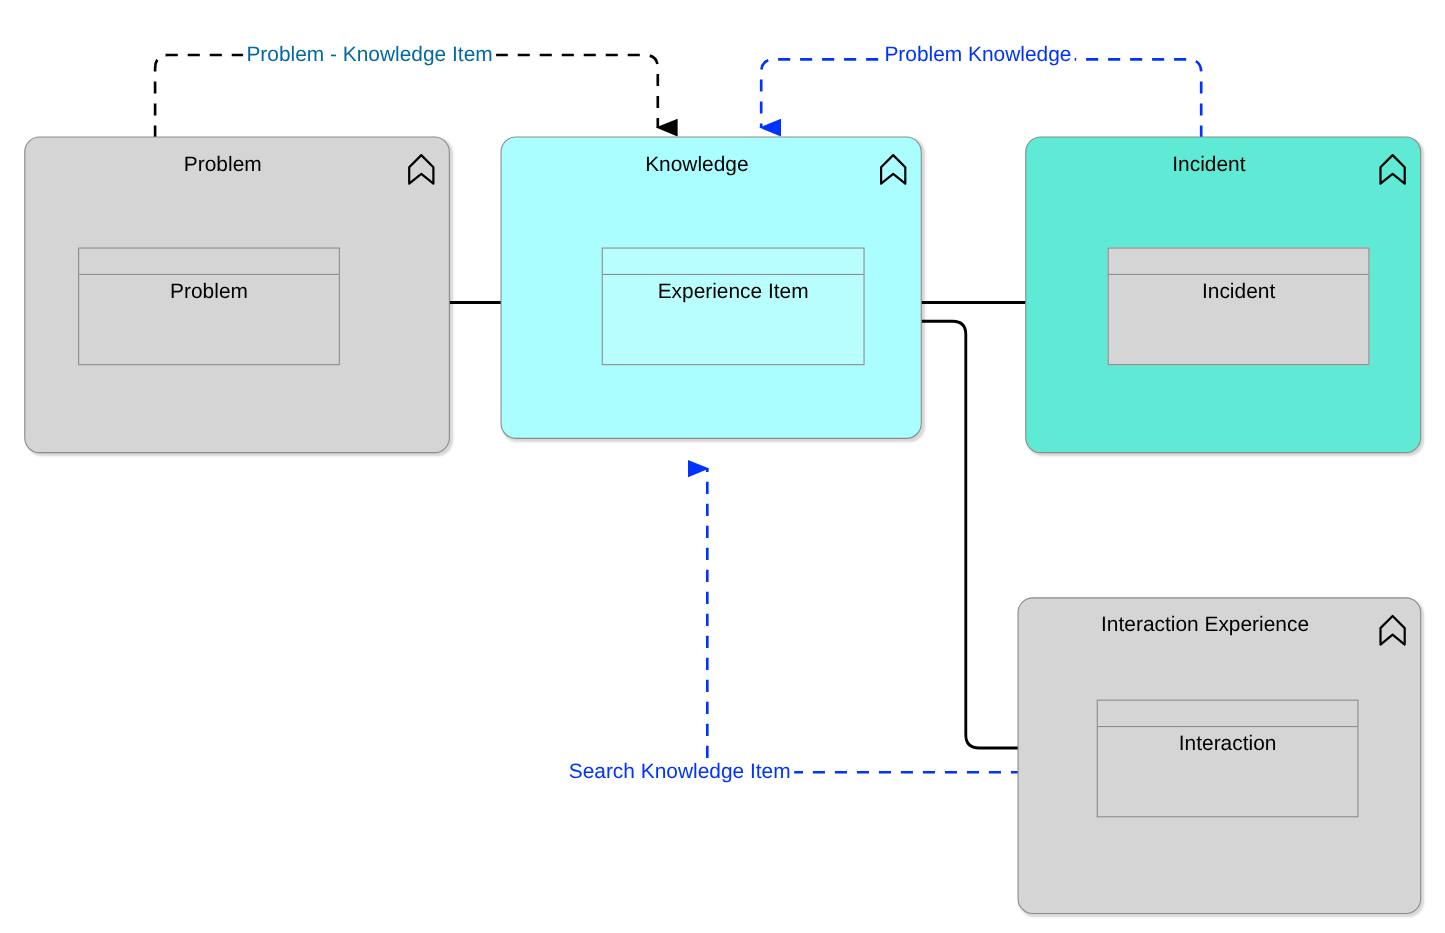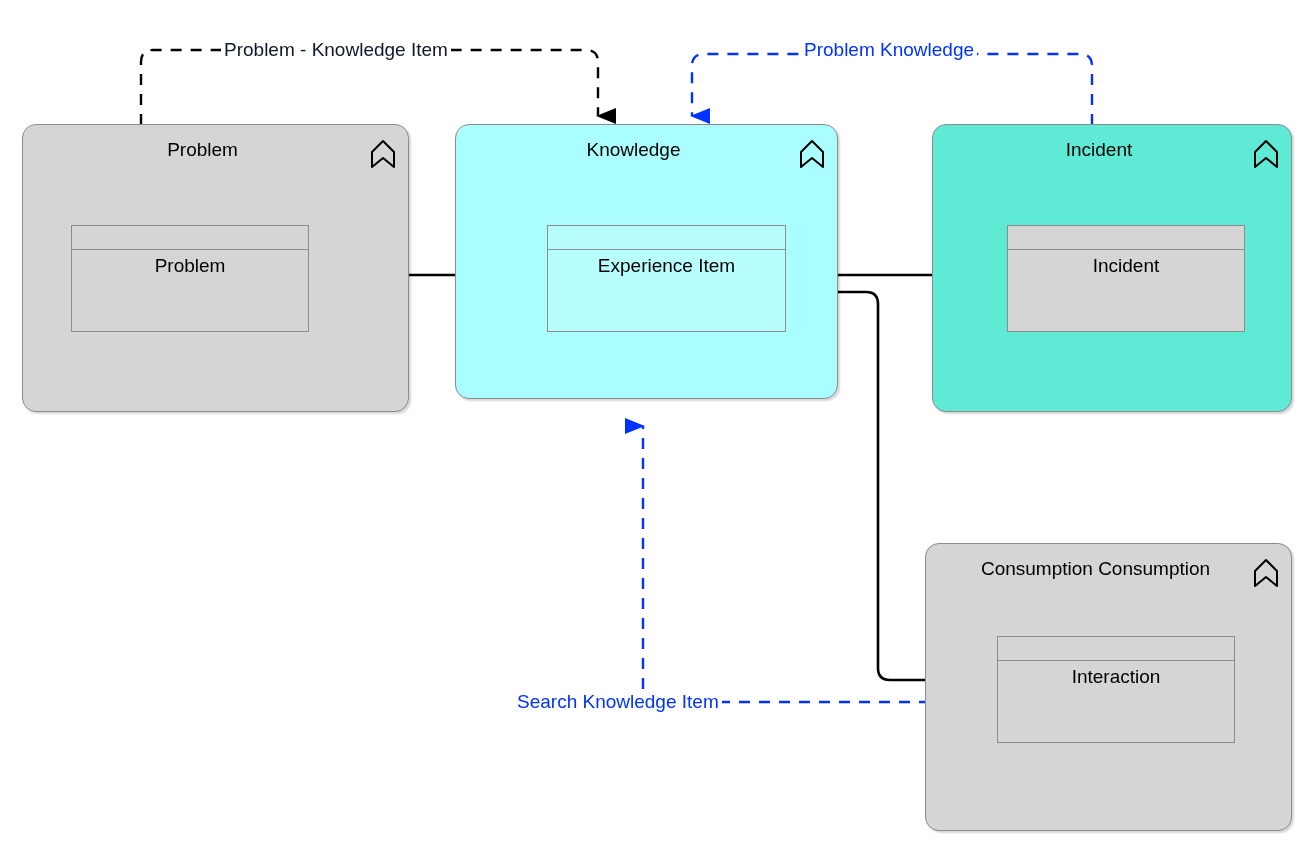--- a/index.html
+++ b/index.html
@@ -87,21 +87,21 @@
 
   
   .edge-label {
     position: absolute;
     font-size: 19px;
     line-height: 22px;
     white-space: nowrap;
     background: #ffffff;
     padding: 0 3px;
   }
-  .edge-label.black { color: #0f172a; }
+  .edge-label.black { color: #0369a1; }
   .edge-label.blue  { color: #0033ff; }
 </style>
 </head>
 <body>
 
 <div id="canvas">
 
   <svg id="edges" viewBox="0 0 1314 848" width="1314" height="848">
     <defs>
       <marker id="arrow-black" viewBox="0 0 12 12" refX="5.5" refY="10" markerWidth="9" markerHeight="9" orient="auto">
@@ -155,21 +155,21 @@
     <svg class="grouping-icon" viewBox="0 0 26 30">
       <path d="M 2 28 L 2 13 L 13 2 L 24 13 L 24 28 L 13 19 Z" fill="none" stroke="#000000" stroke-width="2" stroke-linejoin="round"></path>
     </svg>
     <div class="element" style="left:74px; top:100px; width:238px; height:107px; background:#d5d5d5;">
       <div class="element-strip"></div>
       <div class="element-label">Incident</div>
     </div>
   </div>
 
   <div class="grouping" style="left:925px; top:543px; width:367px; height:288px; background:#d5d5d5;">
-    <div class="grouping-title withicon">Consumption Consumption</div>
+    <div class="grouping-title withicon">Interaction Experience</div>
     <svg class="grouping-icon" viewBox="0 0 26 30">
       <path d="M 2 28 L 2 13 L 13 2 L 24 13 L 24 28 L 13 19 Z" fill="none" stroke="#000000" stroke-width="2" stroke-linejoin="round"></path>
     </svg>
     <div class="element" style="left:71px; top:92px; width:238px; height:107px; background:#d5d5d5;">
       <div class="element-strip"></div>
       <div class="element-label">Interaction</div>
     </div>
   </div>
 
   <div class="edge-label black" style="left:221px; top:39px;">Problem - Knowledge Item</div>

